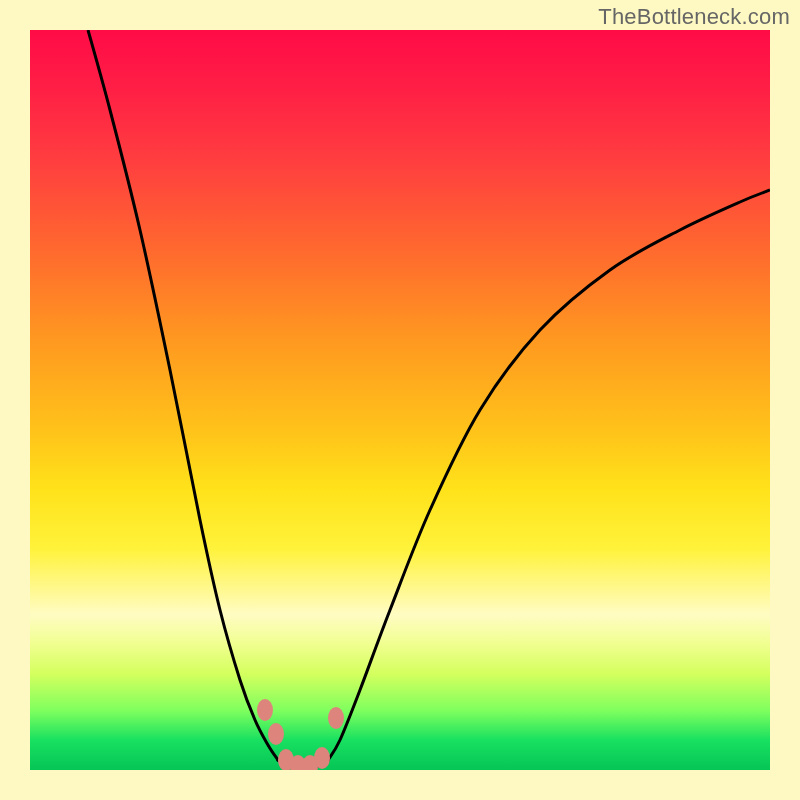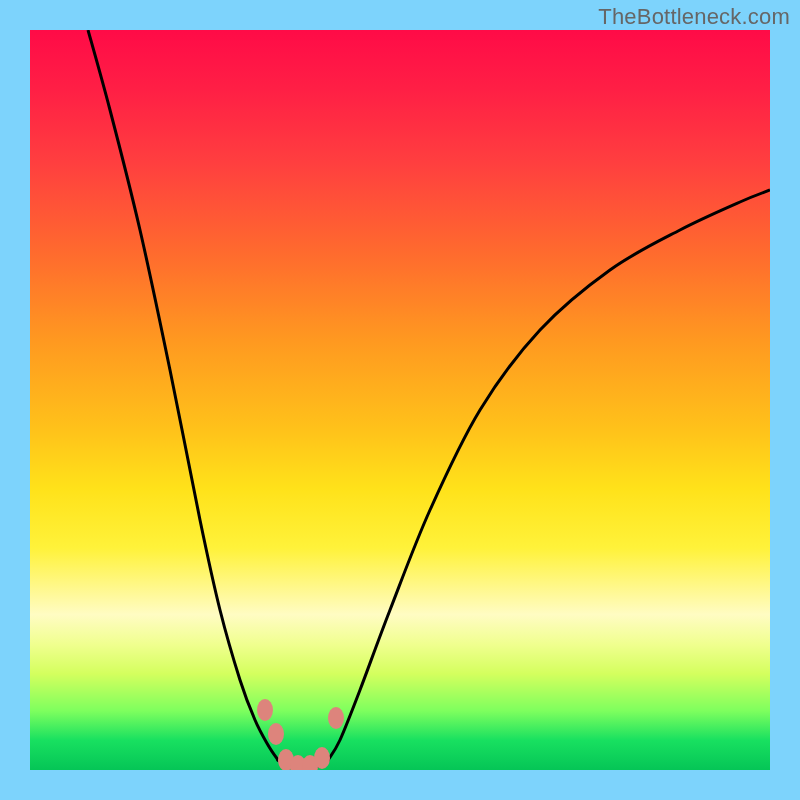--- a/index.html
+++ b/index.html
@@ -8,21 +8,21 @@
     width: 800px;
     height: 800px;
     background: #000;
     overflow: hidden;
     font-family: Arial, Helvetica, sans-serif;
   }
   .frame {
     position: relative;
     width: 800px;
     height: 800px;
-    background: #7dd3fc;
+    background: #fef9c3;
   }
   .watermark {
     position: absolute;
     top: 4px;
     right: 10px;
     color: #666;
     font-size: 22px;
     font-weight: 500;
     letter-spacing: 0.2px;
     z-index: 10;

